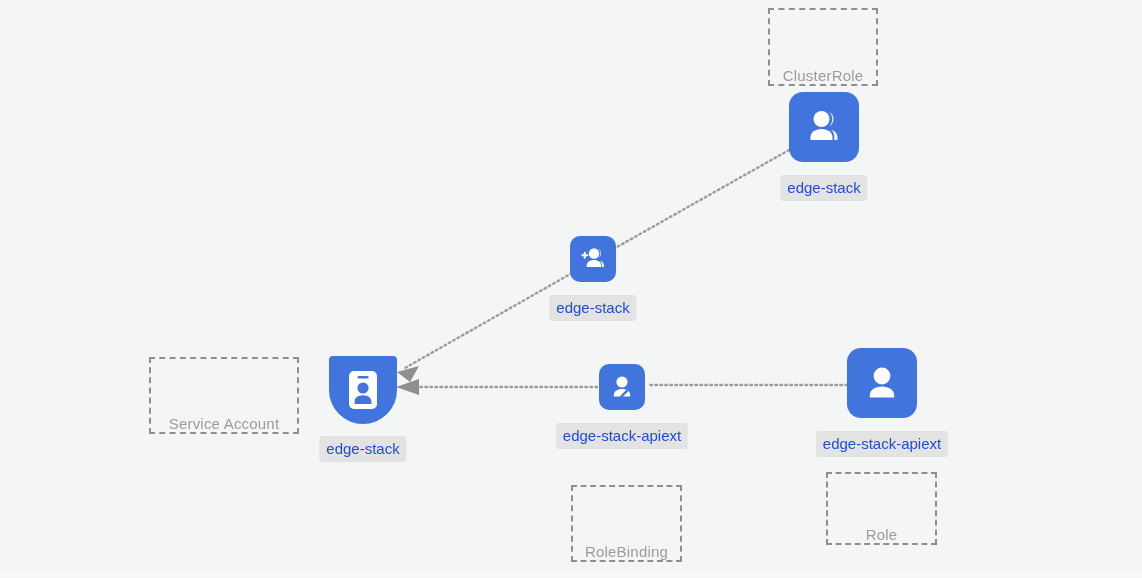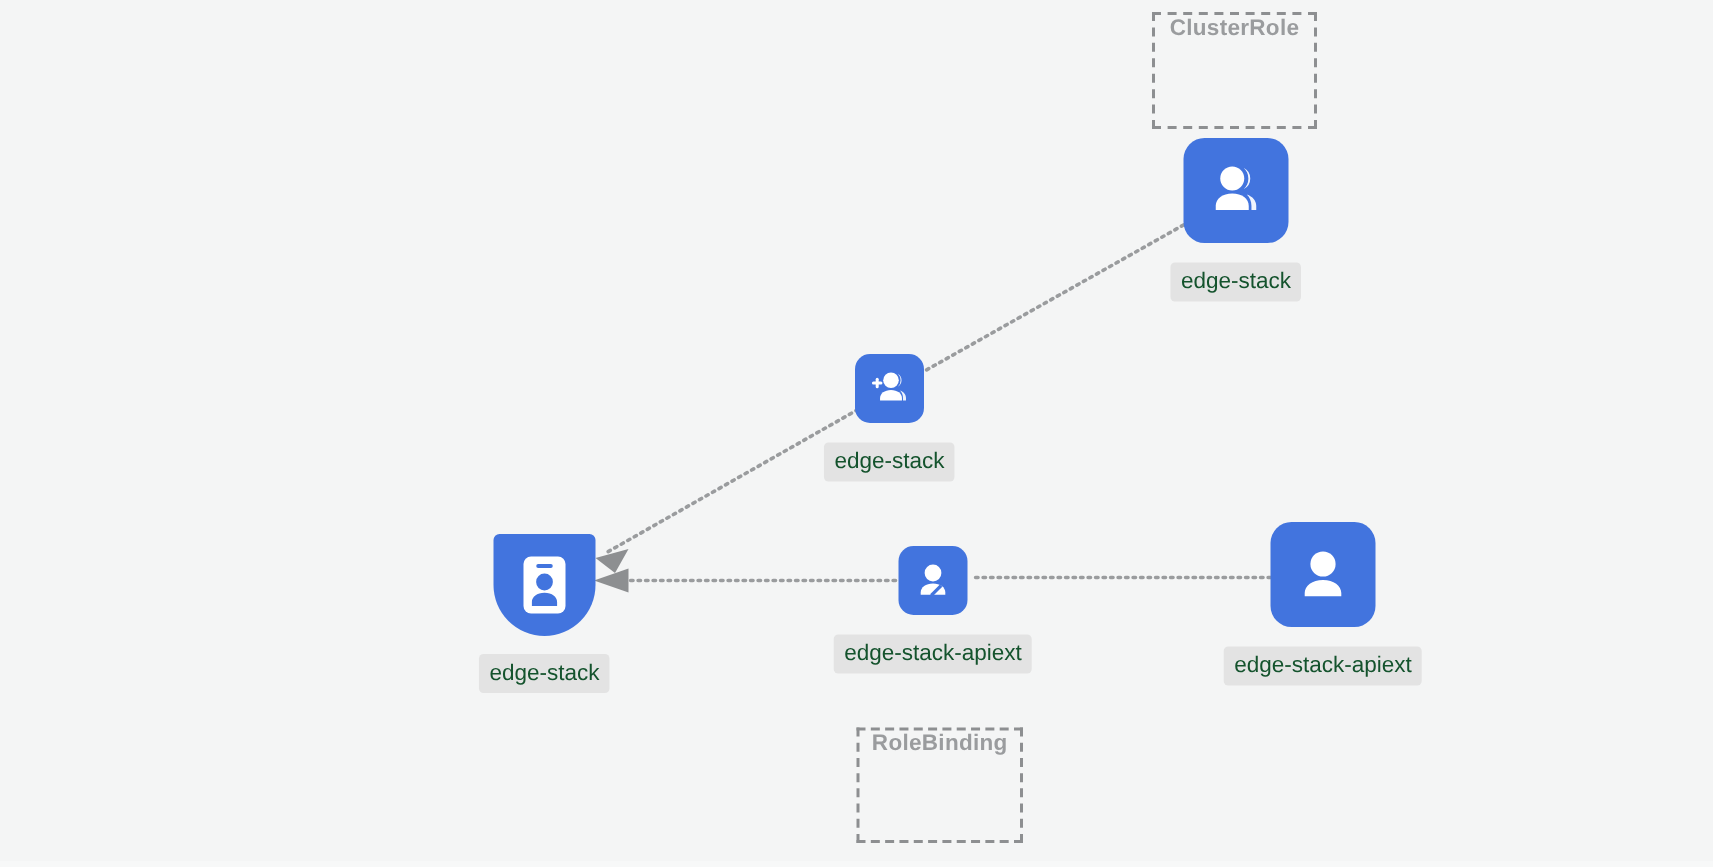--- a/index.html
+++ b/index.html
@@ -20,23 +20,22 @@
     left: 0; top: 0;
     width: 1142px;
     height: 578px;
     pointer-events: none;
   }
   .kind-box {
     position: absolute;
     border: 2px dashed #8d8f91;
     box-sizing: border-box;
     display: flex;
-    align-items: flex-start;
+    align-items: flex-end;
     justify-content: center;
-    font-weight: bold;
   }
   .kind-box-label {
     color: #9a9c9e;
     font-size: 15px;
     letter-spacing: 0.2px;
     white-space: nowrap;
   }
   .node-icon {
     position: absolute;
     background: #4274de;
@@ -47,21 +46,21 @@
   }
   .node-icon.rounded { border-radius: 14px; }
   .node-icon.rounded-sm { border-radius: 10px; }
   .node-icon.badge {
     border-radius: 4px 4px 34px 34px;
   }
   .node-icon svg { display: block; }
   .node-label {
     position: absolute;
     background: #e3e3e3;
-    color: #14532d;
+    color: #1d4ed8;
     font-size: 15px;
     line-height: 1;
     padding: 5px 7px 6px 7px;
     border-radius: 3px;
     white-space: nowrap;
     transform: translateX(-50%);
   }
   .bottom-strip {
     position: absolute;
     left: 0;
@@ -87,25 +86,31 @@
 
     <line x1="597" y1="387" x2="405" y2="387" stroke="#9a9c9e" stroke-width="2.4" stroke-dasharray="1.6 3.4" stroke-linecap="round"></line>
     <polygon points="396,387 419,379 419,395" fill="#8d8f91"></polygon>
   </svg>
 
   <div class="kind-box" style="left:768px; top:8px; width:110px; height:78px;">
     <span class="kind-box-label">ClusterRole</span>
   </div>
 
 
+  <div class="kind-box" style="left:149px; top:357px; width:150px; height:77px;">
+    <span class="kind-box-label">Service Account</span>
+  </div>
 
   <div class="kind-box" style="left:571px; top:485px; width:111px; height:77px;">
     <span class="kind-box-label">RoleBinding</span>
   </div>
 
+  <div class="kind-box" style="left:826px; top:472px; width:111px; height:73px;">
+    <span class="kind-box-label">Role</span>
+  </div>
 
   <div class="node-icon rounded" style="left:789px; top:92px; width:70px; height:70px;">
     <span>
       <svg width="42" height="42" viewBox="0 0 42 42">
         <circle cx="18.5" cy="13" r="8" fill="#ffffff"></circle>
         <path d="M18.5 23c-6.5 0-11 3.6-11 8.2V34h22v-2.8C29.5 26.6 25 23 18.5 23z" fill="#ffffff"></path>
         <path d="M26 5.8a8 8 0 0 1 0 14.4 9.6 9.6 0 0 0 0-14.4z" fill="#ffffff" opacity="0.92"></path>
         <path d="M28.2 23.7c3.9 1.3 6.3 4.2 6.3 7.5V34h-3.2v-2.8c0-3-1.2-5.6-3.1-7.5z" fill="#ffffff" opacity="0.92"></path>
       </svg>
     </span>

